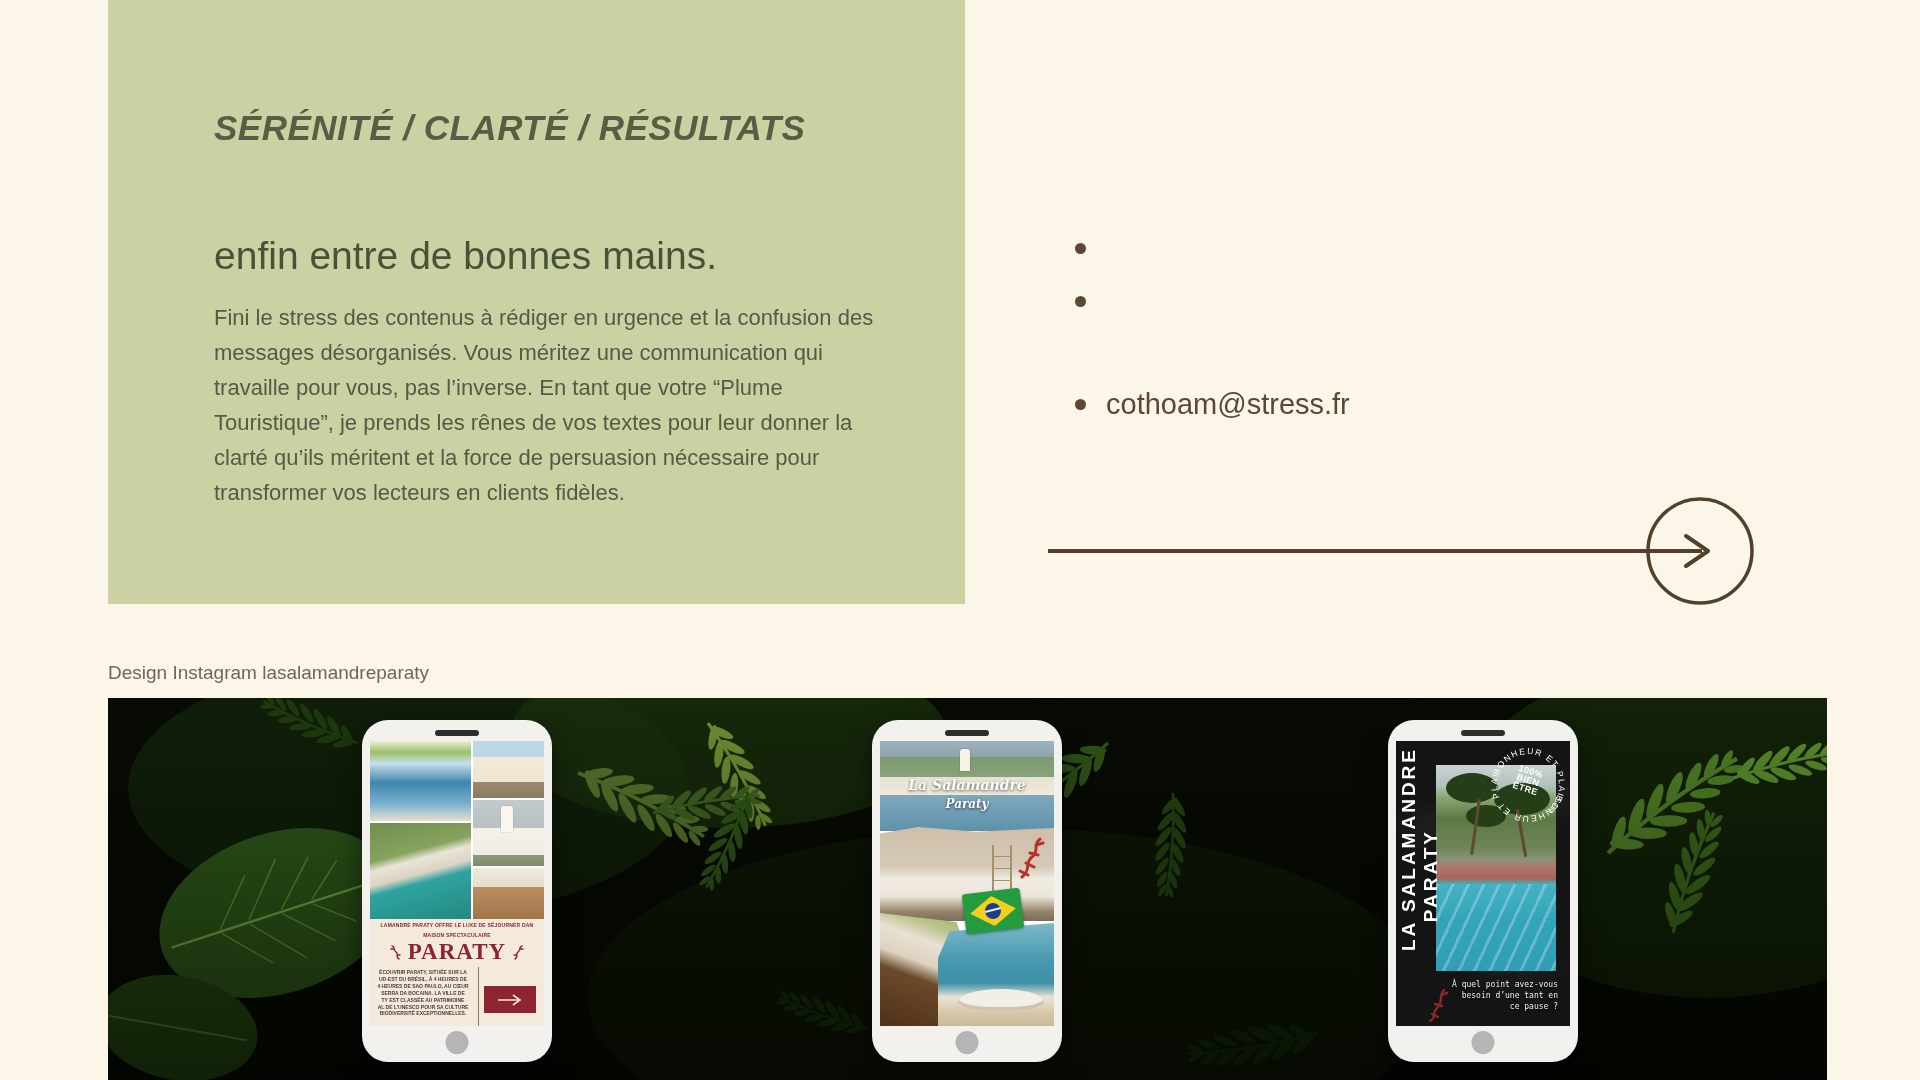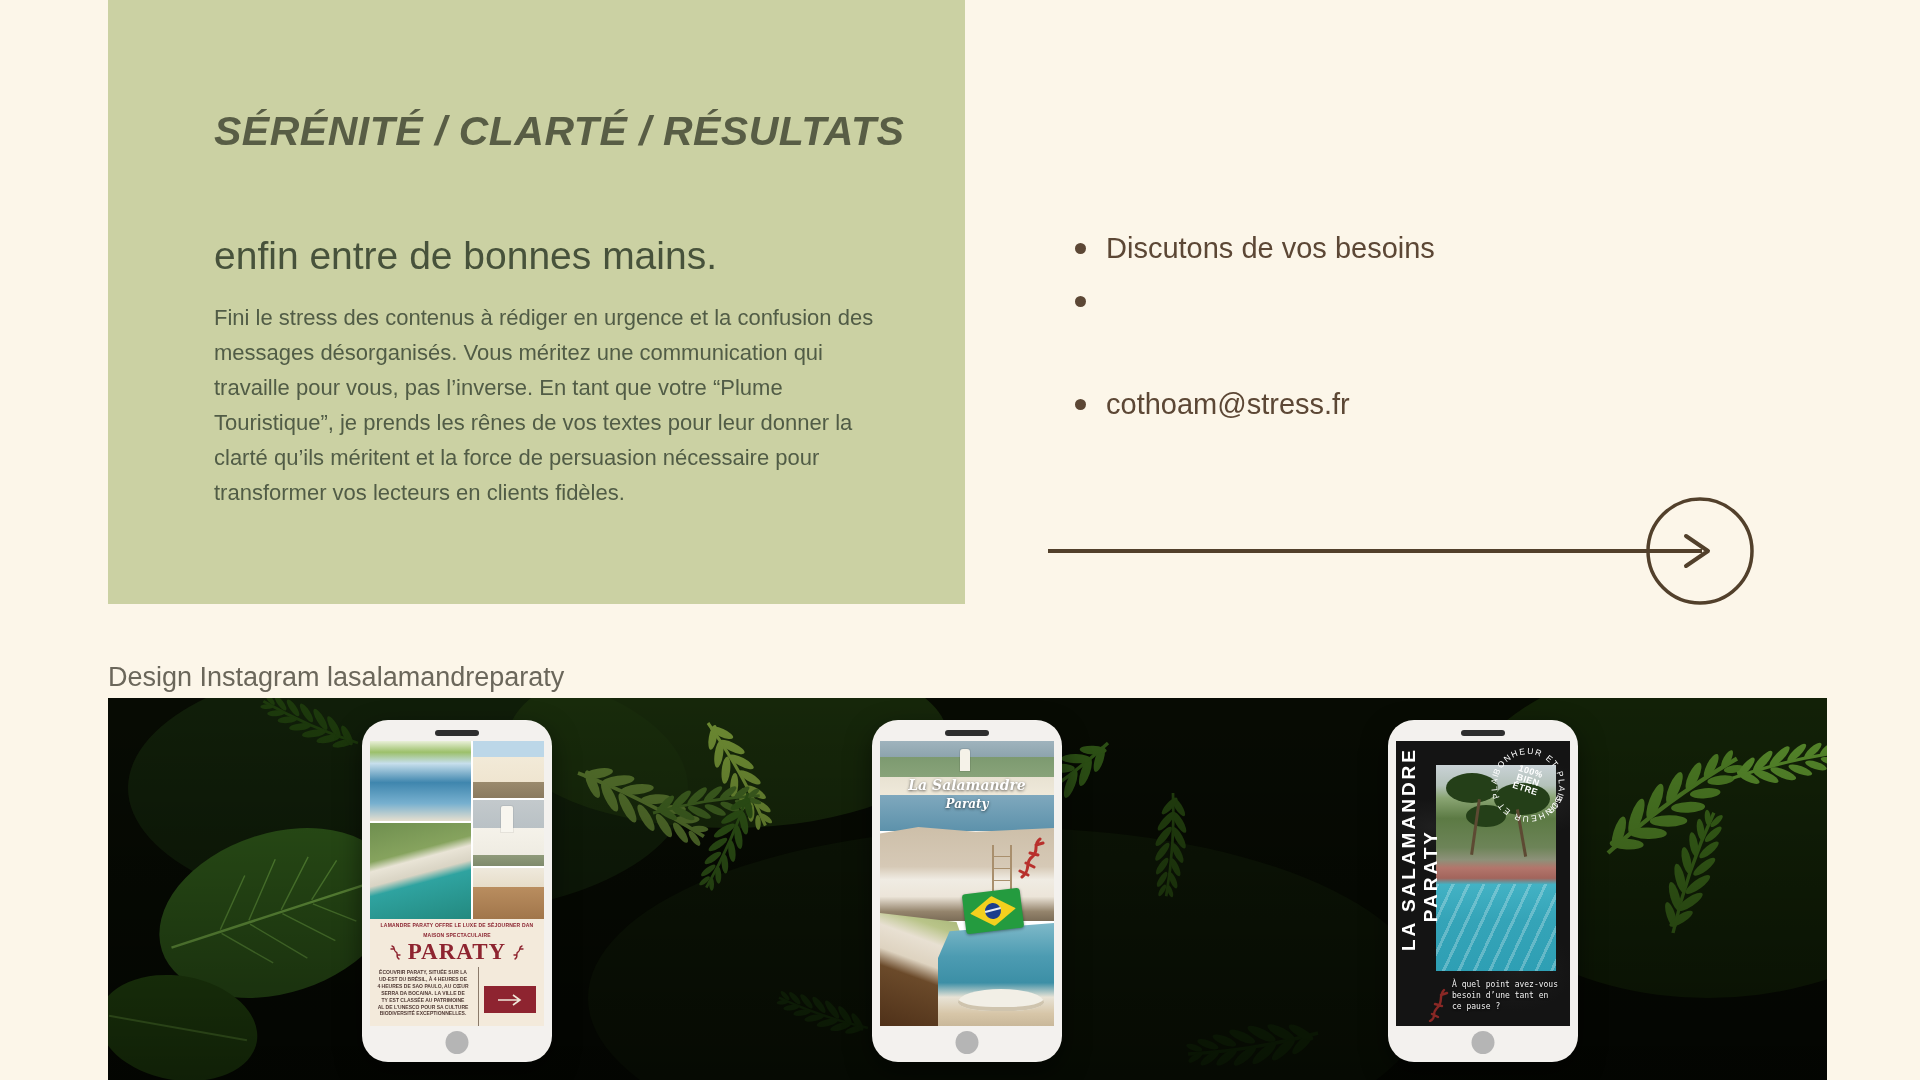--- a/index.html
+++ b/index.html
@@ -1,41 +1,41 @@
 <!DOCTYPE html>
 <html><head>
 <meta charset="utf-8">
 <style>
   html,body{margin:0;padding:0;background:#FCF6E9;}
   #stage{position:relative;width:1920px;height:1080px;overflow:hidden;
          font-family:"Liberation Sans",sans-serif;background:#FCF6E9;}
 
   
   .hero-panel{position:absolute;left:108px;top:0;width:857px;height:604px;background:#CBD1A3;}
-  .hero-headline{position:absolute;left:106px;top:108px;font-size:41px;font-weight:bold;
+  .hero-headline{position:absolute;left:106px;top:108px;font-size:35px;font-weight:bold;
                  font-style:italic;color:#585D45;letter-spacing:.5px;white-space:nowrap;}
   .hero-sub1{position:absolute;left:106px;top:180px;font-size:33px;color:#47523B;
              border-bottom:2px solid #47523B;padding-right:14px;padding-bottom:4px;}
   .hero-sub2{position:absolute;left:106px;top:234px;font-size:39px;color:#47523B;}
   .hero-paragraph{position:absolute;left:106px;top:300px;width:676px;font-size:22px;
                   line-height:35px;color:#515C46;}
 
   
   .contact-headline{position:absolute;left:1071px;top:112px;font-size:42px;font-weight:bold;
                     font-style:italic;color:#6B4D2F;letter-spacing:.5px;white-space:nowrap;}
   .bullets{position:absolute;left:1075px;width:640px;}
   .bullets.primary{top:222px;}
   .bullets.secondary{top:378px;}
   .bullet-item{display:flex;align-items:center;height:53px;font-size:29px;color:#5C4735;}
   .bullet-item .dot{width:11px;height:11px;border-radius:50%;background:#5C4735;
                     margin-right:20px;flex:0 0 auto;}
   .arrow-motif{position:absolute;left:1040px;top:492px;width:720px;height:120px;cursor:pointer;}
 
   
-  .portfolio-caption{position:absolute;left:108px;top:662px;font-size:27px;color:#6B675B;}
+  .portfolio-caption{position:absolute;left:108px;top:662px;font-size:19px;color:#6B675B;}
   .jungle{position:absolute;left:108px;top:698px;width:1719px;height:382px;display:block;}
 
   
   .phone{position:absolute;top:720px;width:190px;height:342px;background:#F3F1EE;
          border-radius:26px;box-shadow:0 10px 26px rgba(0,0,0,.5);}
   .phone.p1{left:362px;} .phone.p2{left:872px;} .phone.p3{left:1388px;}
   .speaker{position:absolute;top:10px;left:50%;transform:translateX(-50%);
            width:44px;height:6px;border-radius:3px;background:#2e2e2e;}
   .home{position:absolute;bottom:8px;left:50%;transform:translateX(-50%);
         width:23px;height:23px;border-radius:50%;background:#b5b5b5;}
@@ -115,40 +115,39 @@
   .p3-palm{position:absolute;border-radius:50%;background:#243f18;}
   .p3-trunk{position:absolute;width:3px;background:#5d4a33;}
   .p3-vert{position:absolute;writing-mode:vertical-rl;transform:rotate(180deg);
            color:#fff;font-weight:bold;letter-spacing:3px;white-space:nowrap;}
   .p3-vert.w1{left:2px;top:6px;font-size:19px;}
   .p3-vert.w2{left:24px;top:88px;font-size:19px;}
   .p3-badge{position:absolute;right:0;top:2px;width:84px;height:84px;transform:rotate(18deg);}
   .p3-badge-center{position:absolute;right:20px;top:26px;width:44px;text-align:center;
                    color:#fff;font-weight:bold;font-size:9px;line-height:9px;
                    transform:rotate(18deg);letter-spacing:.5px;}
-  .p3-question{position:absolute;right:12px;bottom:14px;text-align:left;color:#f2f2f2;
+  .p3-question{position:absolute;right:12px;bottom:14px;text-align:right;color:#f2f2f2;
                font-family:"DejaVu Sans Mono",monospace;font-size:8px;line-height:11px;
                text-shadow:0 1px 2px rgba(0,0,0,.8);margin-left:16px;}
 </style>
 </head>
 <body>
 
 <div id="stage">
 
   <div class="hero-panel">
     <div class="hero-headline">SÉRÉNITÉ / CLARTÉ / RÉSULTATS</div>
     <div class="hero-sub2">enfin entre de bonnes mains.</div>
     <div class="hero-paragraph">Fini le stress des contenus à rédiger en urgence et la confusion des messages désorganisés. Vous méritez une communication qui travaille pour vous, pas l’inverse. En tant que votre “Plume Touristique”, je prends les rênes de vos textes pour leur donner la clarté qu’ils méritent et la force de persuasion nécessaire pour transformer vos lecteurs en clients fidèles.</div>
   </div>
 
 
   <div class="bullets primary">
     <div class="bullet-item">
       <span class="dot"></span>
-      <span>Discutons de vos besoins</span>
     </div>
     <div class="bullet-item">
       <span class="dot"></span>
     </div>
   </div>
 
   <div class="bullets secondary">
     <div class="bullet-item">
       <span class="dot"></span>
       <span>cothoam@stress.fr</span>

